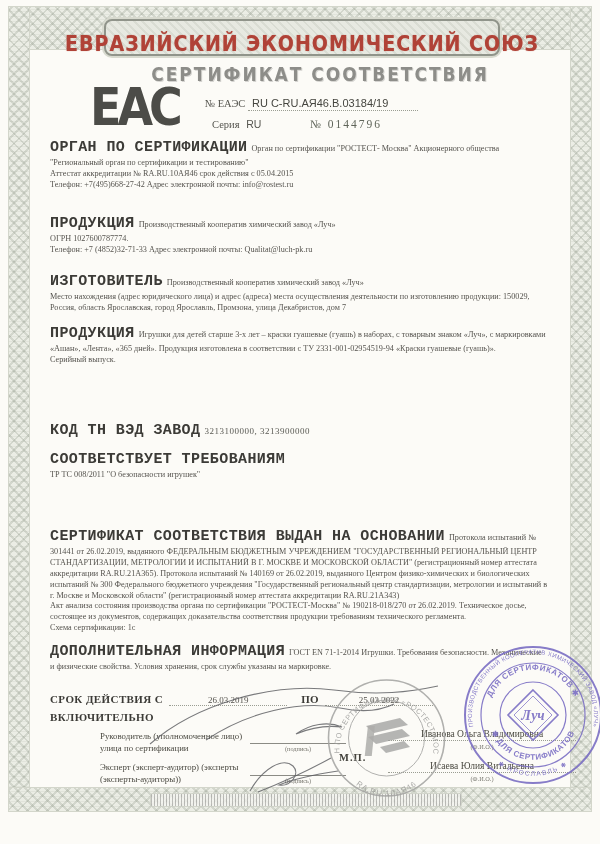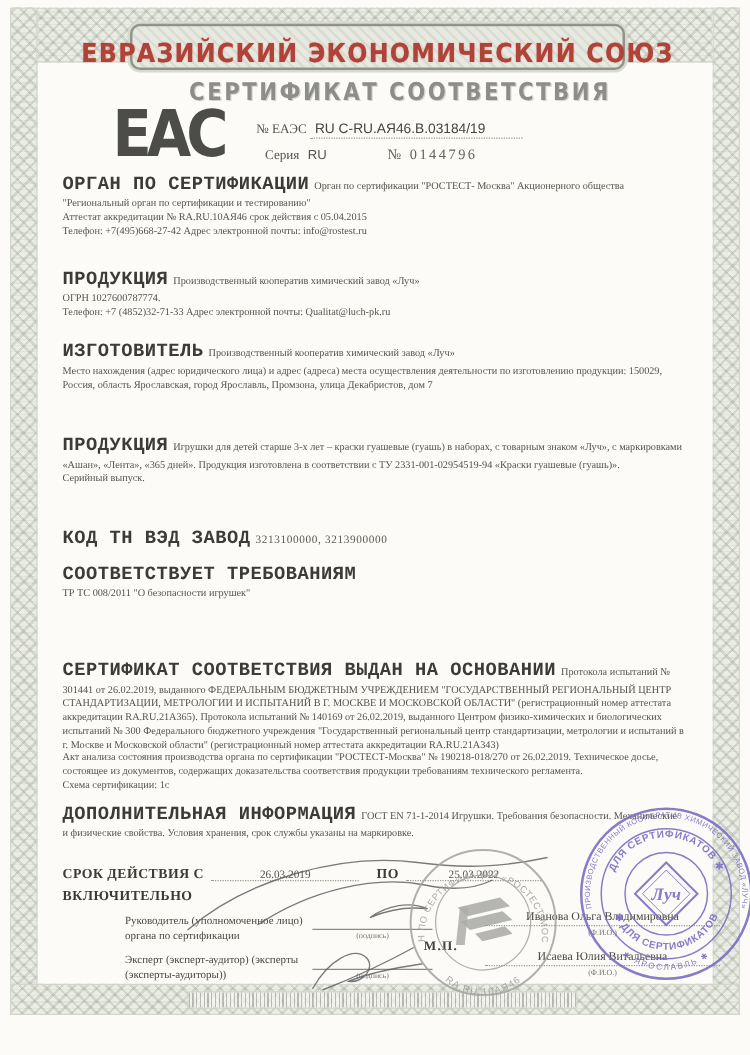--- a/index.html
+++ b/index.html
@@ -138,21 +138,21 @@
     <b class="h">ПРОДУКЦИЯ</b><span>Производственный кооператив химический завод «Луч»</span>
     <div class="ln">ОГРН 1027600787774.</div>
     <div class="ln">Телефон: +7 (4852)32-71-33 Адрес электронной почты: Qualitat@luch-pk.ru</div>
   </div>
 
   <div class="sec" style="top:272px">
     <b class="h">ИЗГОТОВИТЕЛЬ</b><span>Производственный кооператив химический завод «Луч»</span>
     <div class="ln">Место нахождения (адрес юридического лица) и адрес (адреса) места осуществления деятельности по изготовлению продукции: 150029, Россия, область Ярославская, город Ярославль, Промзона, улица Декабристов, дом 7</div>
   </div>
 
-  <div class="sec" style="top:347px">
+  <div class="sec" style="top:324px">
     <b class="h">ПРОДУКЦИЯ</b><span>Игрушки для детей старше 3-х лет – краски гуашевые (гуашь) в наборах, с товарным знаком «Луч», с маркировками «Ашан», «Лента», «365 дней». Продукция изготовлена в соответствии с ТУ 2331-001-02954519-94 «Краски гуашевые (гуашь)».</span>
     <div class="ln">Серийный выпуск.</div>
   </div>
 
   <div class="sec" style="top:421px">
     <b class="h">КОД ТН ВЭД ЗАВОД</b><span class="val-mono">3213100000, 3213900000</span>
   </div>
 
   <div class="sec" style="top:450px">
     <div><b class="h">СООТВЕТСТВУЕТ ТРЕБОВАНИЯМ</b></div>
@@ -167,21 +167,21 @@
 
   <div class="sec" style="top:642px">
     <b class="h">ДОПОЛНИТЕЛЬНАЯ ИНФОРМАЦИЯ</b><span>ГОСТ EN 71-1-2014 Игрушки. Требования безопасности. Механические и физические свойства. Условия хранения, срок службы указаны на маркировке.</span>
   </div>
 
   <div class="validity">
     <b>СРОК ДЕЙСТВИЯ С</b><span class="vdate d1">26.03.2019</span><b class="po">ПО</b><span class="vdate d2">25.03.2022</span>
   </div>
   <div class="incl">ВКЛЮЧИТЕЛЬНО</div>
 
-  <div class="sig-label" style="top:731px">Руководитель (уполномоченное лицо) органа по сертификации</div>
+  <div class="sig-label" style="top:731px">Руководитель (уполномоченное лицо) улица по сертификации</div>
   <div class="sig-line" style="left:250px;top:743px">(подпись)</div>
   <div class="mp">М.П.</div>
   <div class="fio" style="top:729px">Иванова Ольга Владимировна</div>
   <div class="fio-cap" style="top:743px">(Ф.И.О.)</div>
 
   <div class="sig-label" style="top:762px">Эксперт (эксперт-аудитор) (эксперты (эксперты-аудиторы))</div>
   <div class="sig-line" style="left:250px;top:775px">(подпись)</div>
   <div class="fio" style="top:761px">Исаева Юлия Витальевна</div>
   <div class="fio-cap" style="top:775px">(Ф.И.О.)</div>
 

